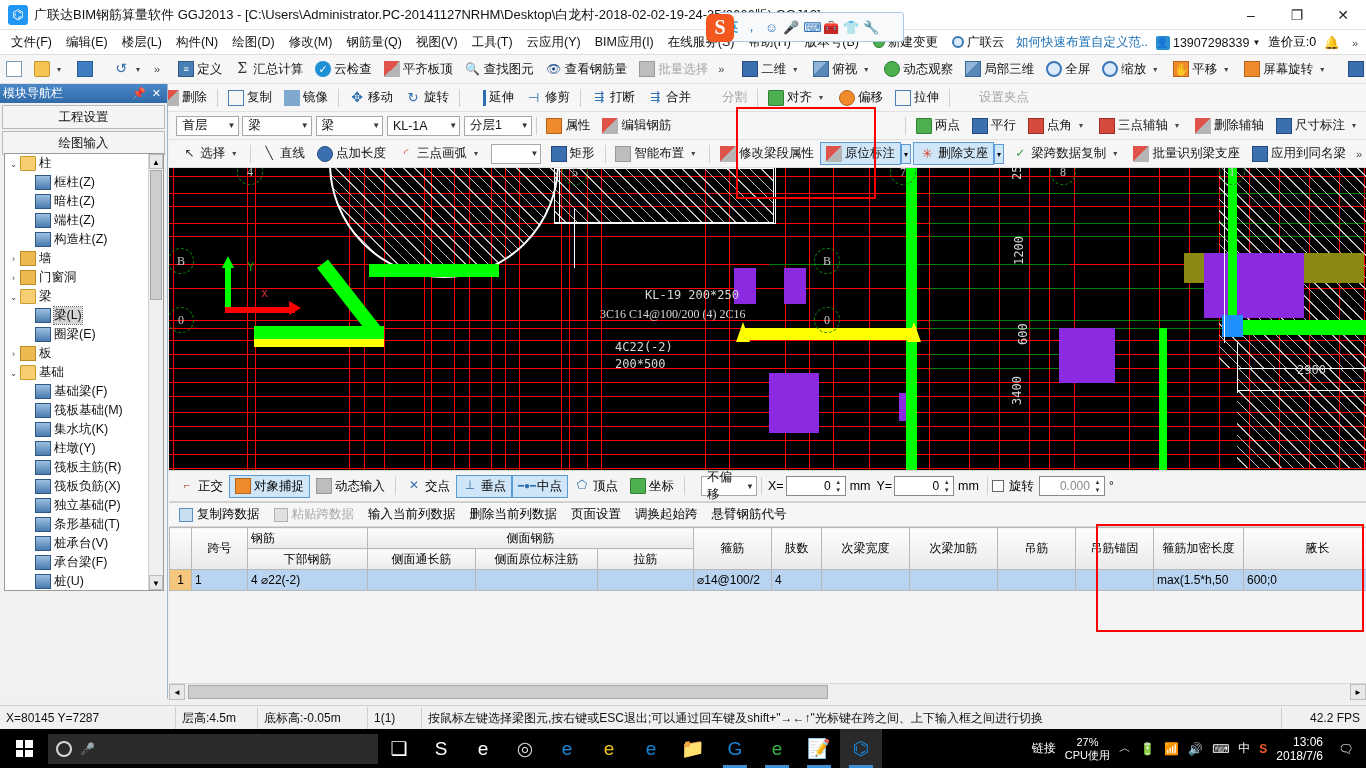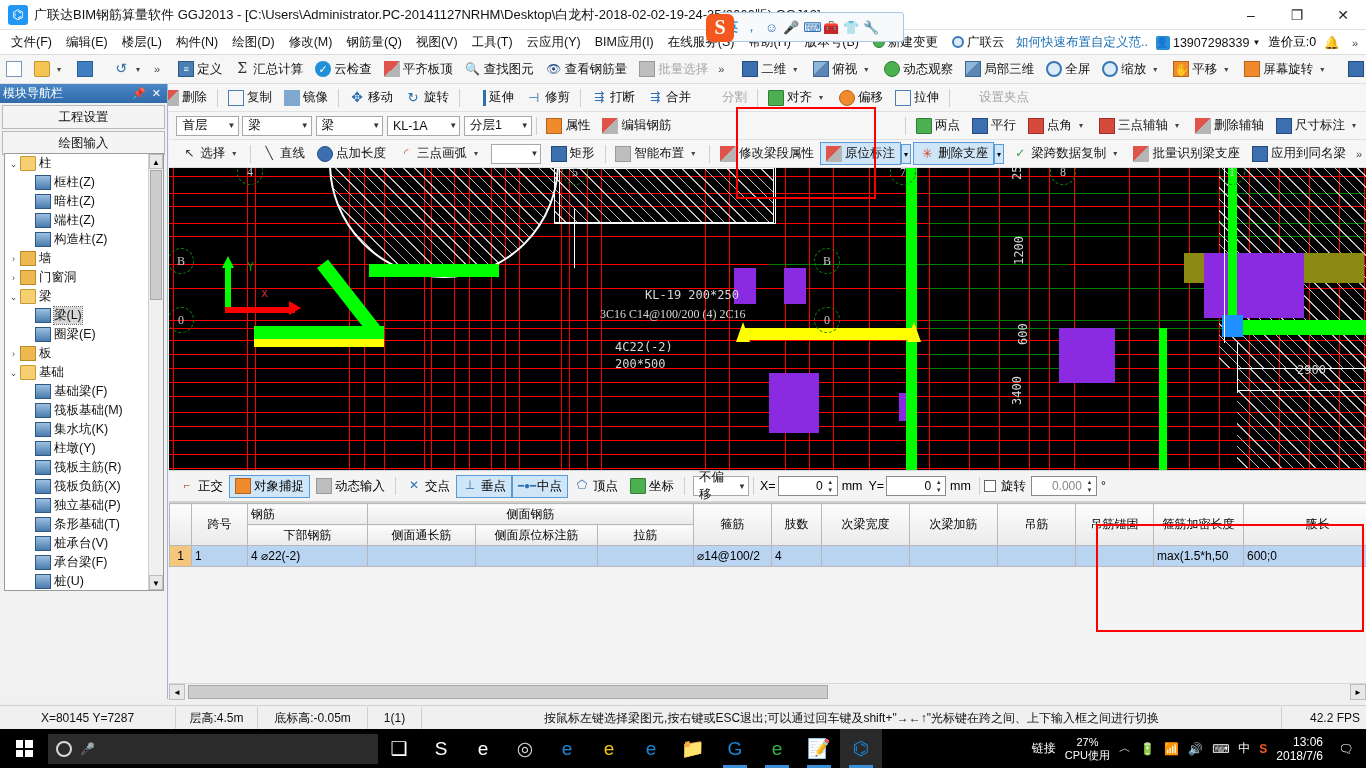--- a/index.html
+++ b/index.html
@@ -214,21 +214,21 @@
   .gs-track { flex:1; height:14px; background:#f0f0f0; position:relative; }
   .gs-thumb { position:absolute; left:3px; top:0; width:640px; height:14px; background:#cdcdcd; border:1px solid #a8a8a8;}
 
   
   .statusbar {
     position:absolute; left:0; top:705px; width:1366px; height:24px;
     background:#f0f0f0; border-top:1px solid #d0d0d0;
     display:flex; align-items:center; font-size:12px; color:#111;
   }
   .sb-cell { border-right:1px solid #cfcfcf; padding:0 6px; height:22px; line-height:22px;
-             white-space:nowrap; overflow:hidden;text-align:center; }
+             white-space:nowrap; overflow:hidden; }
 
   
   .taskbar {
     position:absolute; left:0; top:729px; width:1366px; height:39px;
     background:#000000; display:flex; align-items:center;
   }
   .tb-start { width:48px; height:39px; display:flex; align-items:center; justify-content:center; }
   .win-logo { width:17px; height:17px; display:grid; grid-template-columns:1fr 1fr; grid-template-rows:1fr 1fr; gap:2px; }
   .win-logo i { background:#fff; display:block; }
   .tb-search {
@@ -917,21 +917,21 @@
       </div>
     <div class="snapbtn">
         <span class="ico" style="color:#2f6fb0;font-size:12px;line-height:15px;text-align:center">⬠</span>
         <span>顶点</span>
       </div>
     <div class="snapbtn">
         <span class="ico ico-green" style="border-radius:1px"></span>
         <span>坐标</span>
       </div>
     <div class="sep"></div>
-    <div class="combo" style="width:56px;margin-left:4px">
+    <div class="combo" style="width:56px;margin-left:12px">
         <span>不偏移</span>
         <span class="cb-arrow">▼</span>
       </div>
     <div class="sep"></div>
     <span style="font-size:12.5px;margin:0 2px">X=</span>
     <div class="numbox"><span>0</span>
       <span class="spin">
           <div>▲</div>
           <div>▼</div>
         </span></div>
@@ -948,20 +948,35 @@
     <span style="font-size:12.5px;margin-right:5px">旋转</span>
     <div class="numbox" style="width:66px;color:#888"><span>0.000</span>
       <span class="spin">
           <div>▲</div>
           <div>▼</div>
         </span></div>
     <span style="font-size:12px;margin-left:4px">°</span>
   </div>
 
   <div class="gridarea">
+    <div class="gridtools">
+      <div class="gt">
+          <span class="ico" style="width:14px;height:14px;background:#c9dff0;border:1px solid #5b8fbf"></span>
+          <span>复制跨数据</span>
+        </div>
+      <div class="gt disabled">
+          <span class="ico" style="width:14px;height:14px;background:#e0e0e0;border:1px solid #b0b0b0"></span>
+          <span>粘贴跨数据</span>
+        </div>
+      <div class="gt">输入当前列数据</div>
+      <div class="gt">删除当前列数据</div>
+      <div class="gt">页面设置</div>
+      <div class="gt">调换起始跨</div>
+      <div class="gt">悬臂钢筋代号</div>
+    </div>
 
     <table class="dg">
       <colgroup>
         <col style="width:22px">
           <col style="width:56px">
           <col style="width:120px">
         <col style="width:108px">
           <col style="width:122px">
           <col style="width:96px">
         <col style="width:78px">

